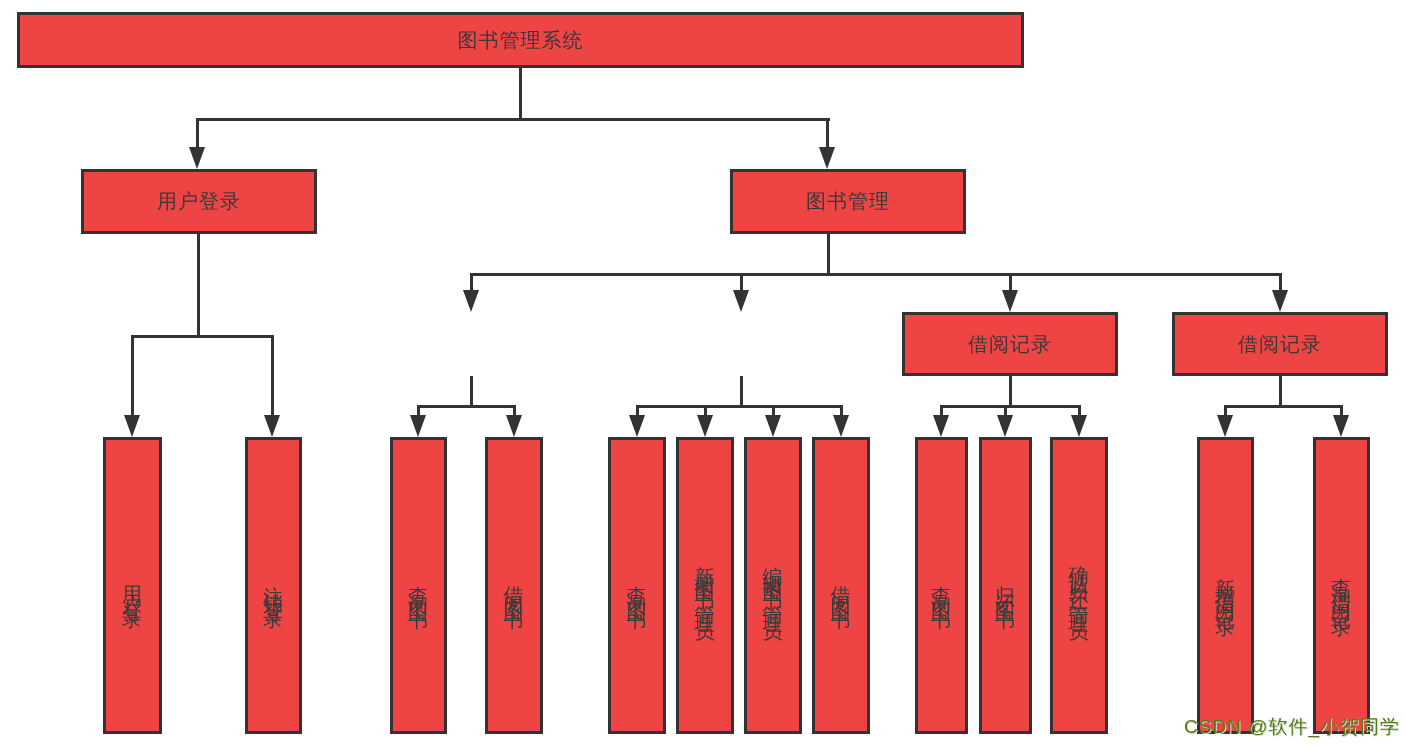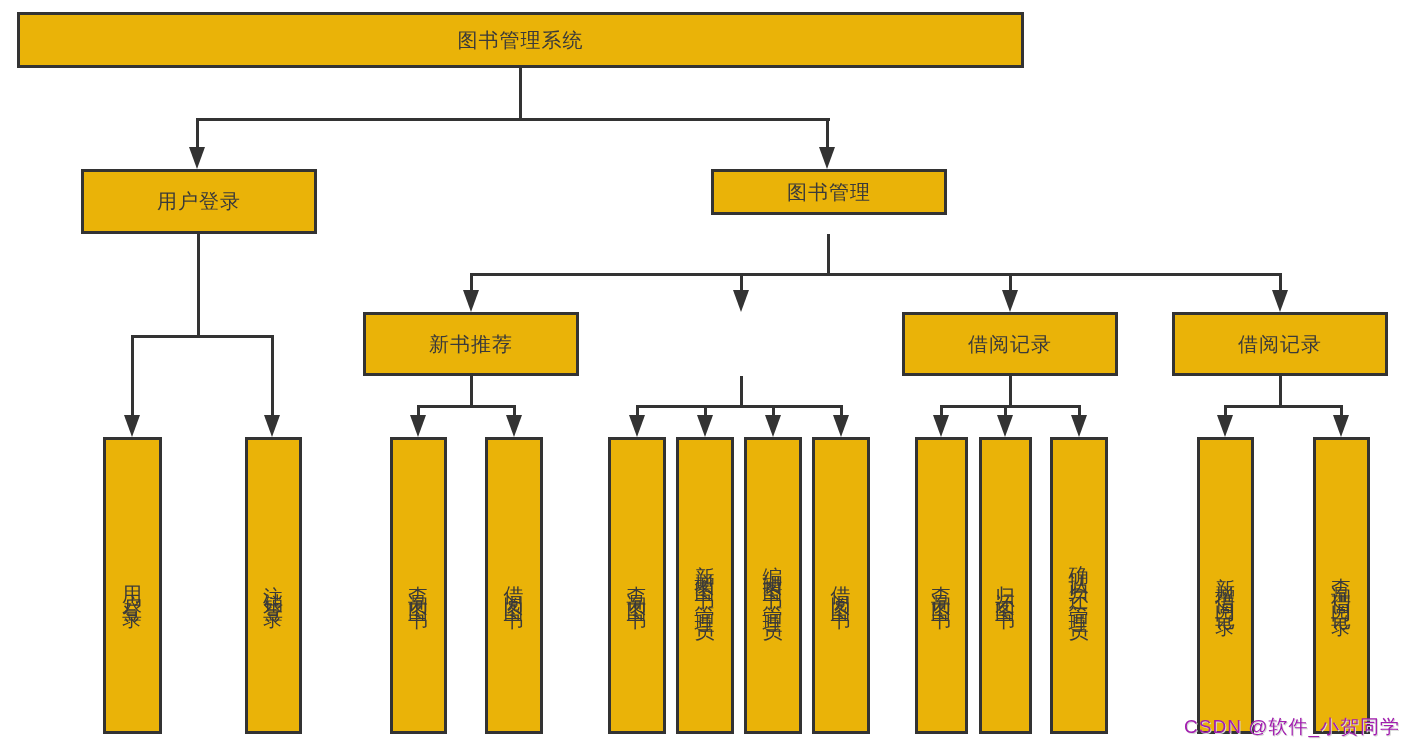--- a/index.html
+++ b/index.html
@@ -1,76 +1,75 @@
 <!DOCTYPE html>
 <html lang="zh"><head>
 <meta charset="utf-8">
 <style>
   html,body{margin:0;padding:0;background:#fff;}
   .canvas{
     position:relative;width:1405px;height:747px;background:#ffffff;overflow:hidden;
     font-family:"Liberation Sans","DejaVu Sans",sans-serif;color:#333333;
   }
   .box{
-    position:absolute;background:#eab308;border:3px solid #333333;box-sizing:border-box;
+    position:absolute;background:#ef4444;border:3px solid #333333;box-sizing:border-box;
     display:flex;align-items:center;justify-content:center;
     font-size:20px;color:#3a3a3a;letter-spacing:1px;white-space:nowrap;
   }
   .vbox{
     writing-mode:vertical-rl;text-orientation:upright;
     letter-spacing:8px;white-space:normal;line-height:1;
   }
   .hline{position:absolute;height:3px;background:#333333;}
   .vline{position:absolute;width:3px;background:#333333;}
   .arrow{
     position:absolute;width:0;height:0;
     border-left:8px solid transparent;border-right:8px solid transparent;
     border-top:22px solid #333333;
   }
   .watermark{
-    position:absolute;right:5px;bottom:7px;font-size:19px;color:#a21caf;
+    position:absolute;right:5px;bottom:7px;font-size:19px;color:#4d7c0f;
     letter-spacing:1px;text-shadow:1px 1px 0 #d6d6d6;
   }
 </style>
 </head>
 <body>
 
 <div class="canvas">
 
   <div class="box" style="left:17px;top:12px;width:1007px;height:56px;">图书管理系统</div>
 
   <div class="vline" style="left:519px;top:68px;height:50px;"></div>
   <div class="hline" style="left:196px;top:118px;width:634px;"></div>
   <div class="vline" style="left:196px;top:118px;height:31px;"></div>
   <div class="arrow" style="left:189px;top:147px;"></div>
   <div class="vline" style="left:826px;top:118px;height:31px;"></div>
   <div class="arrow" style="left:819px;top:147px;"></div>
 
   <div class="box" style="left:81px;top:169px;width:236px;height:65px;">用户登录</div>
-  <div class="box" style="left:711px;top:169px;width:236px;height:46px;">图书管理</div>
+  <div class="box" style="left:730px;top:169px;width:236px;height:65px;">图书管理</div>
 
   <div class="vline" style="left:197px;top:234px;height:101px;"></div>
   <div class="hline" style="left:131px;top:335px;width:143px;"></div>
   <div class="vline" style="left:131px;top:335px;height:81px;"></div>
   <div class="arrow" style="left:124px;top:415px;"></div>
   <div class="vline" style="left:271px;top:335px;height:81px;"></div>
   <div class="arrow" style="left:264px;top:415px;"></div>
 
   <div class="vline" style="left:827px;top:234px;height:39px;"></div>
   <div class="hline" style="left:470px;top:273px;width:812px;"></div>
   <div class="vline" style="left:470px;top:273px;height:19px;"></div>
   <div class="arrow" style="left:463px;top:290px;"></div>
   <div class="vline" style="left:740px;top:273px;height:19px;"></div>
   <div class="arrow" style="left:733px;top:290px;"></div>
   <div class="vline" style="left:1009px;top:273px;height:19px;"></div>
   <div class="arrow" style="left:1002px;top:290px;"></div>
   <div class="vline" style="left:1279px;top:273px;height:19px;"></div>
   <div class="arrow" style="left:1272px;top:290px;"></div>
 
-  <div class="box" style="left:363px;top:312px;width:216px;height:64px;">新书推荐</div>
   <div class="box" style="left:902px;top:312px;width:216px;height:64px;">借阅记录</div>
   <div class="box" style="left:1172px;top:312px;width:216px;height:64px;">借阅记录</div>
 
   <div class="vline" style="left:470px;top:376px;height:29px;"></div>
   <div class="vline" style="left:740px;top:376px;height:29px;"></div>
   <div class="vline" style="left:1009px;top:376px;height:29px;"></div>
   <div class="vline" style="left:1279px;top:376px;height:29px;"></div>
 
   <div class="hline" style="left:417px;top:405px;width:99px;"></div>
   <div class="vline" style="left:417px;top:405px;height:12px;"></div>

